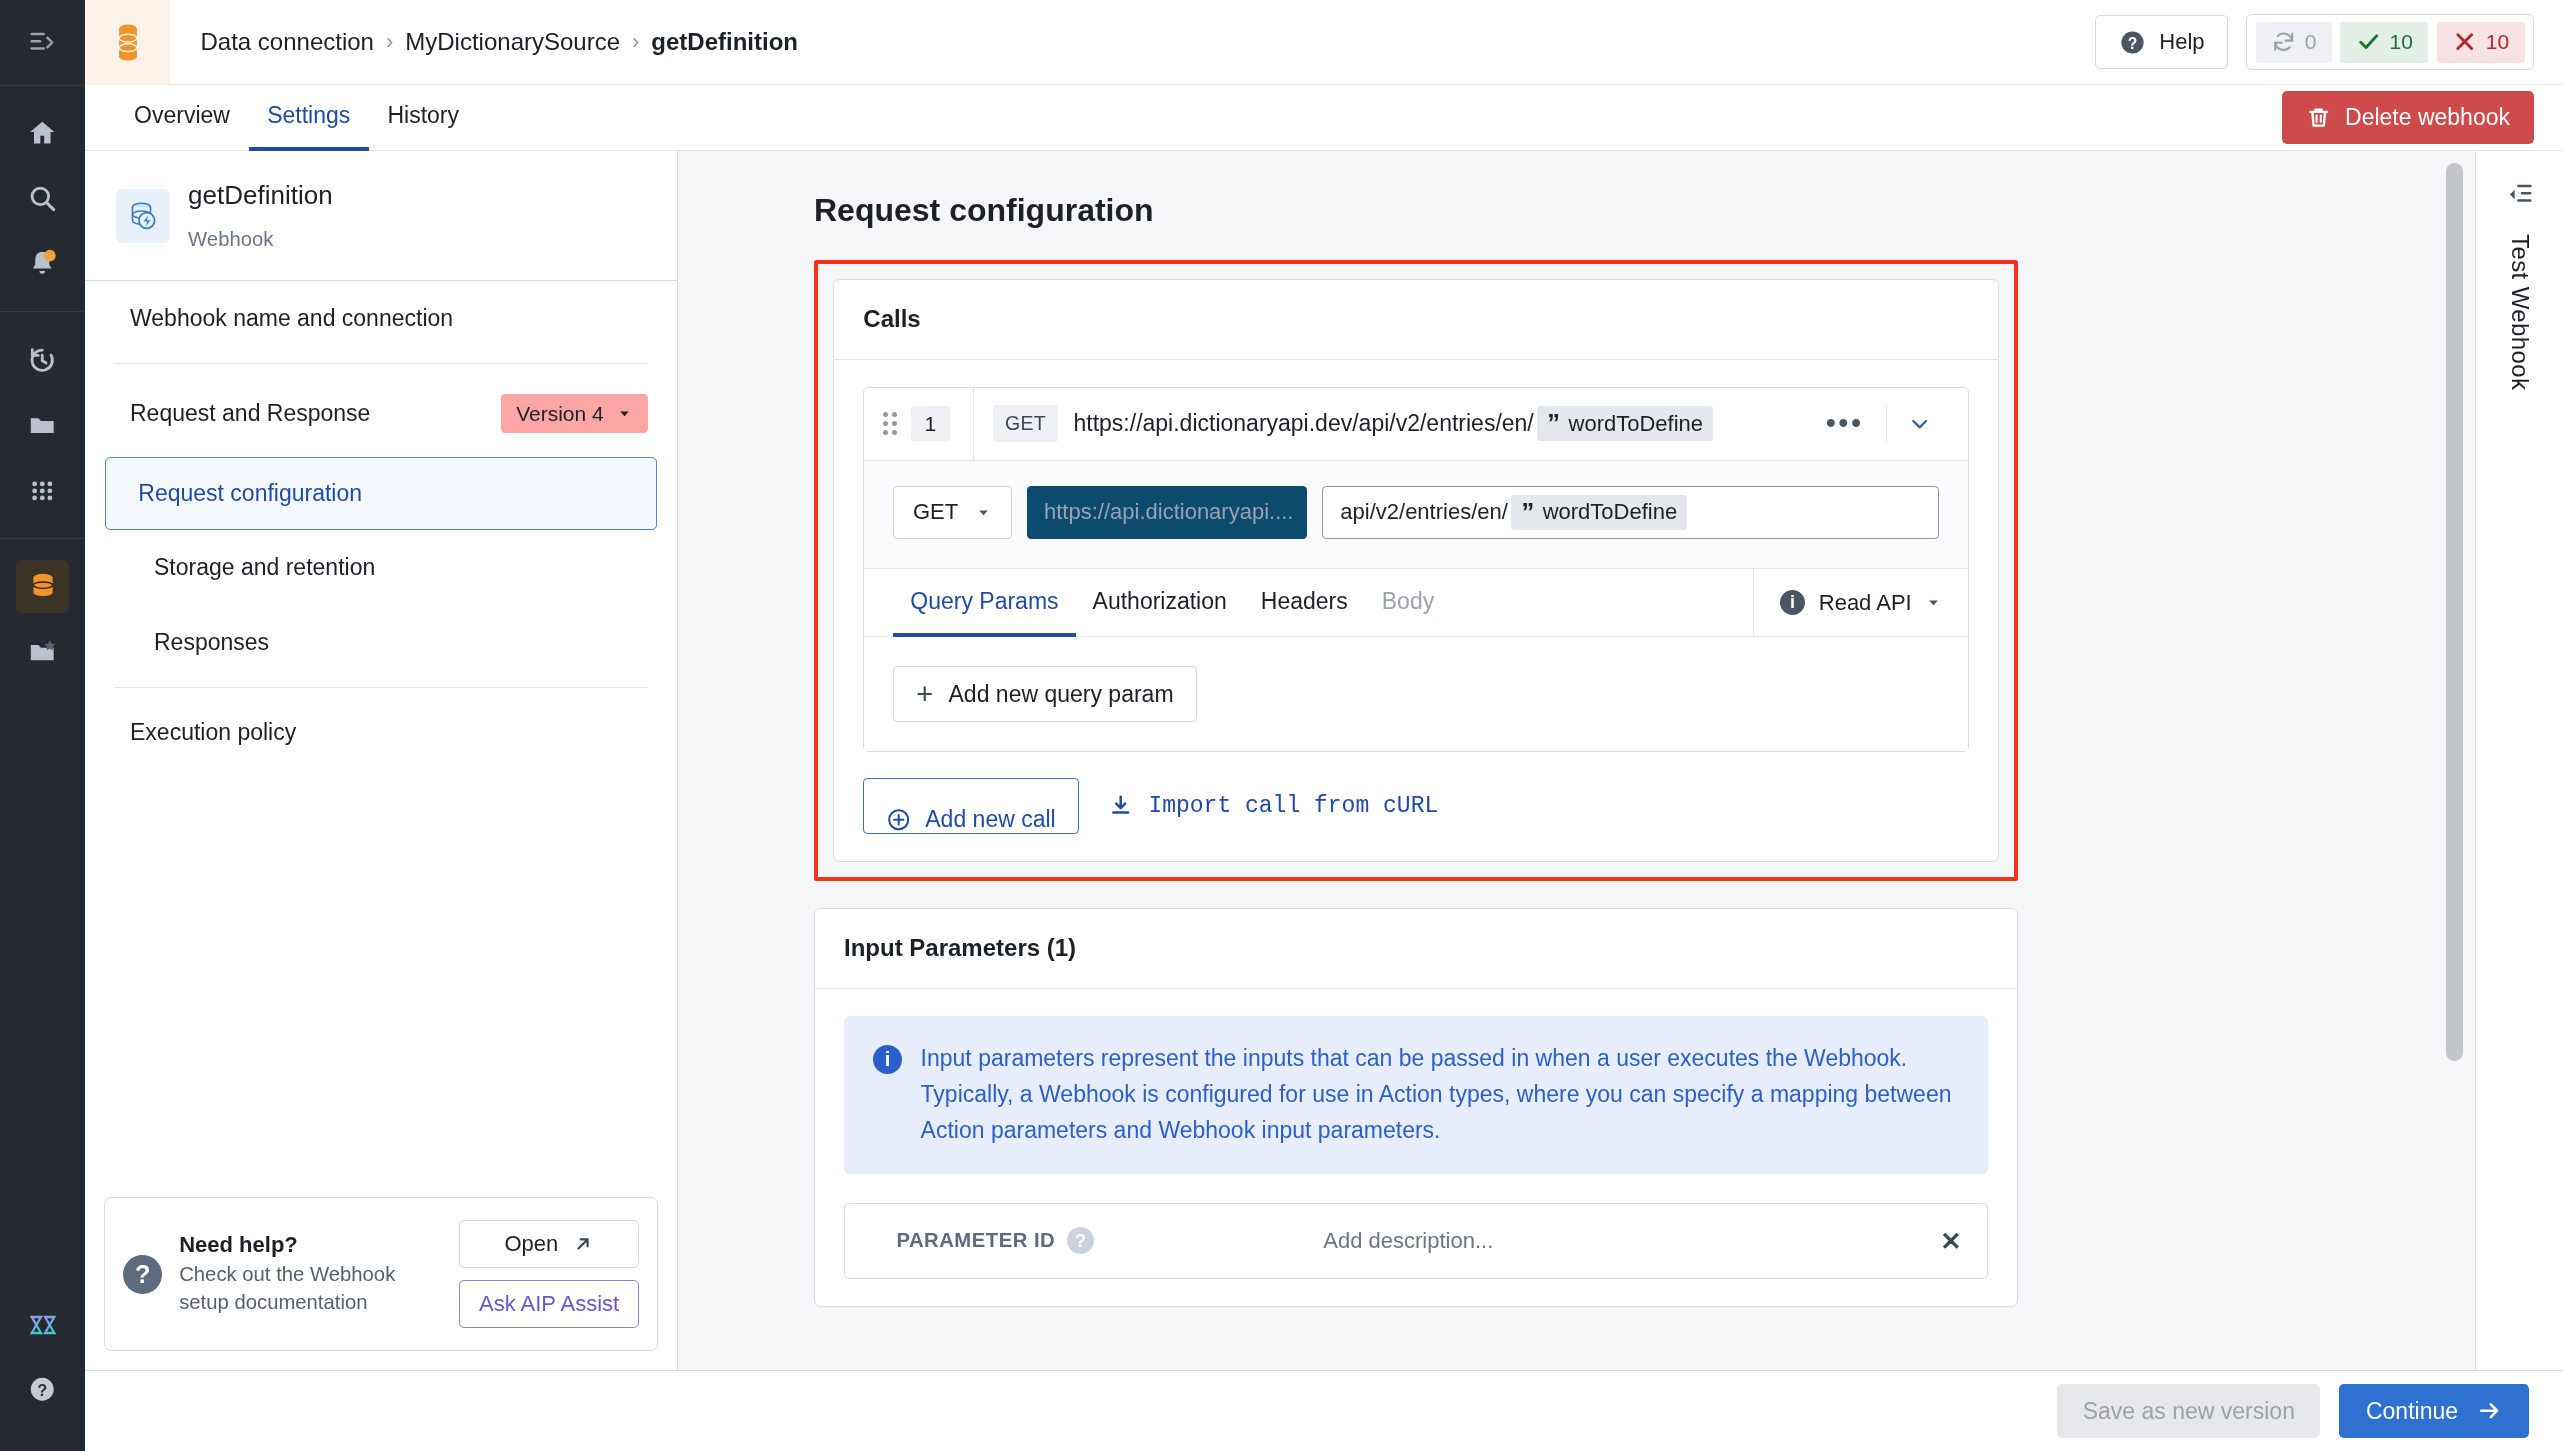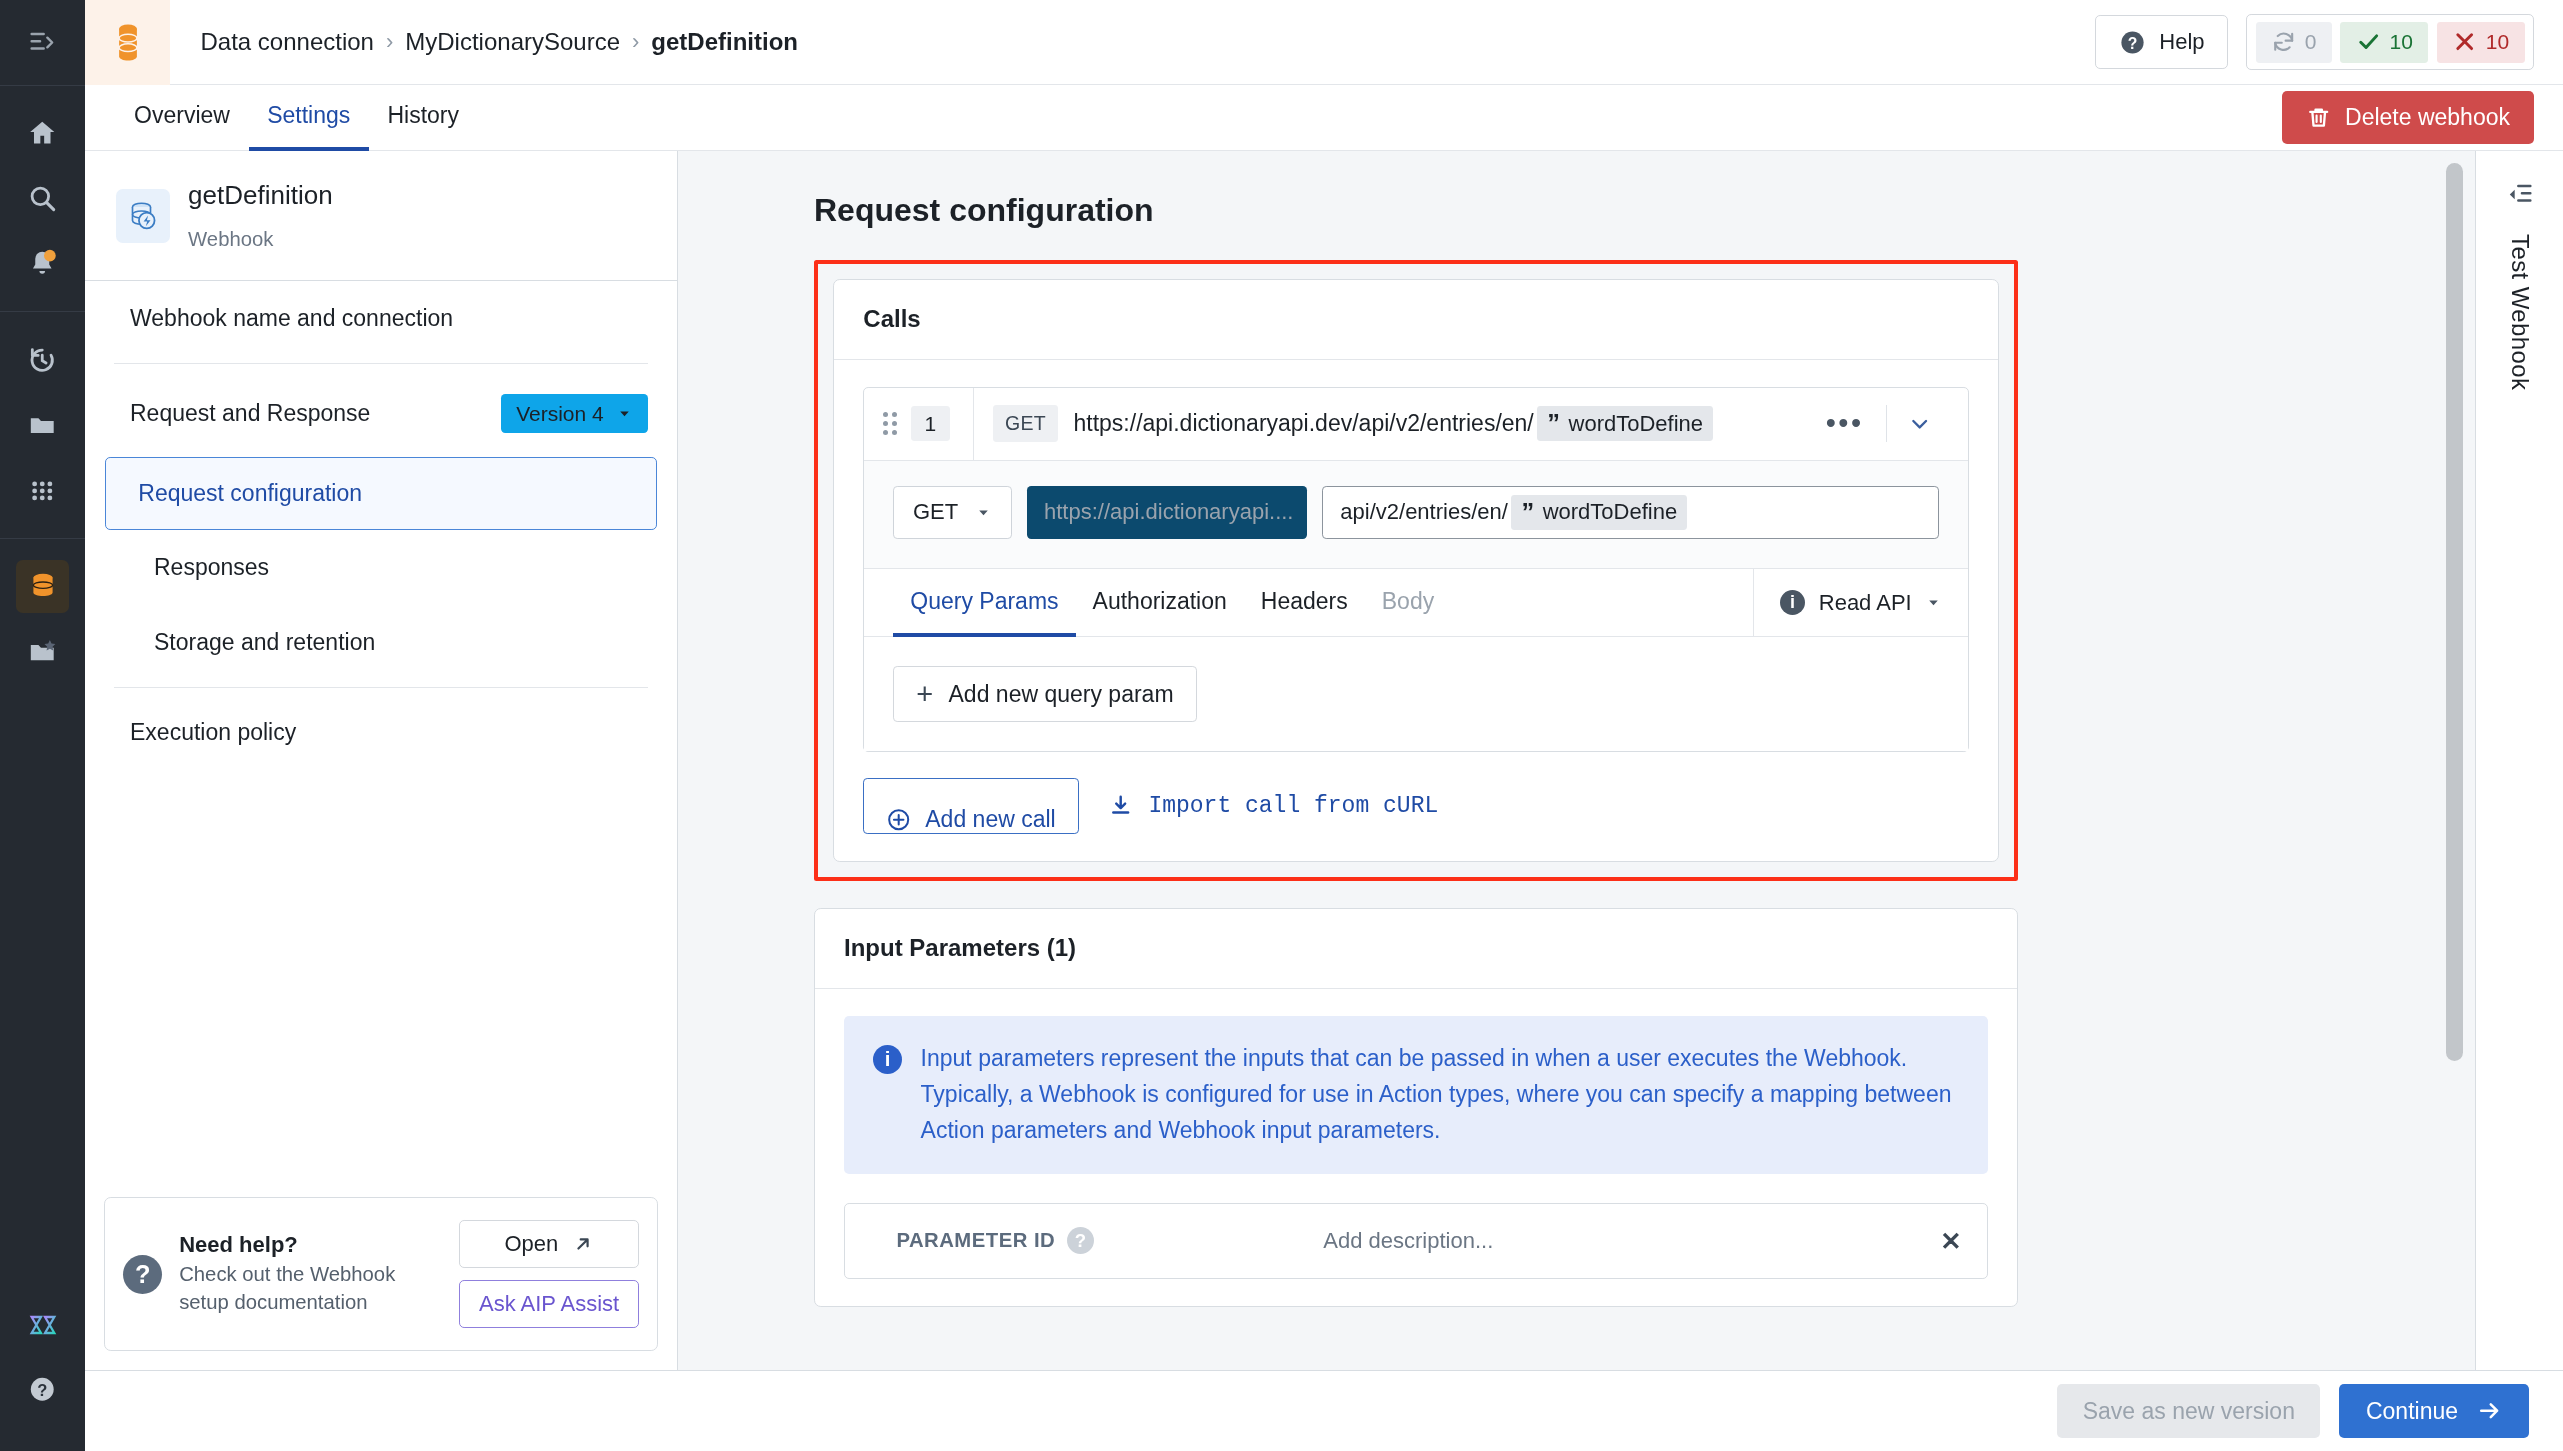--- a/index.html
+++ b/index.html
@@ -115,21 +115,21 @@
     padding: 24px 29px; font-size: 23px; color: #1c2127; cursor: pointer; margin-left: 16px;
   }
   .np-row.sub { padding-left: 53px; }
   .np-row.sel {
     background: #f5f9ff; border: 1.7px solid #4a86d8; border-radius: 5.1px;
     color: #1f4ba5; margin: 0 20.3px; padding: 22px 32px;
   }
   .np-line { height: 0.8px; background: #e3e6ea; margin: 6.8px 29px; }
   .ver-pill {
     display: flex; align-items: center; gap: 12px;
-    background: #0ea5e9; border-radius: 4.2px; padding: 7.6px 15.3px;
+    background: #fca5a5; border-radius: 4.2px; padding: 7.6px 15.3px;
     font-size: 21px; color: #1c2127; cursor: pointer;
   }
   .np-spacer { flex: 1 1 auto; }
   .helpcard {
     margin: 18.6px; border: 0.8px solid #d8dde2; border-radius: 6.8px;
     padding: 22px 18.6px; display: flex; align-items: center; gap: 17px;
   }
   .help-q {
     width: 39px; height: 39px; border-radius: 50%; background: #5c6b7d;
     color: #fff; font-size: 25.4px; font-weight: bold;
@@ -523,24 +523,24 @@
               <span>Version 4</span>
               <svg width="17" height="17" viewBox="0 0 24 24">
                 <path d="M6 9l6 7 6-7z" fill="#1c2127"></path>
               </svg>
             </span>
           </div>
           <div class="np-row sub sel">
             <span>Request configuration</span>
           </div>
           <div class="np-row sub">
+            <span>Storage and retention</span>
+          </div>
+          <div class="np-row sub">
             <span>Responses</span>
-          </div>
-          <div class="np-row sub">
-            <span>Storage and retention</span>
           </div>
           <div class="np-line"></div>
           <div class="np-row">
             <span>Execution policy</span>
           </div>
         </div>
         <div class="np-spacer"></div>
         <div class="helpcard">
           <div class="help-q">?</div>
           <div class="help-txt">

